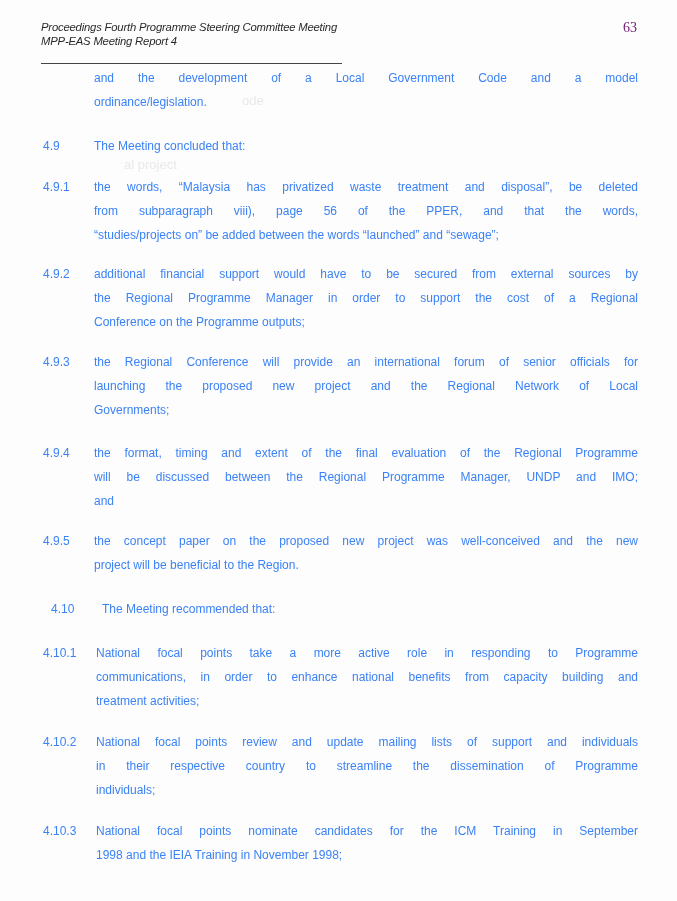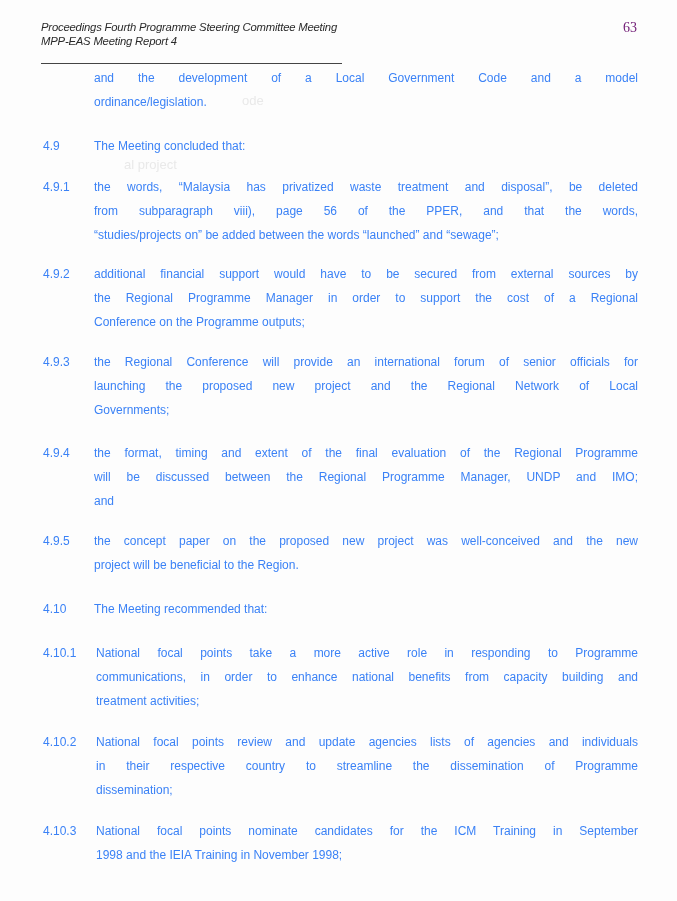--- a/index.html
+++ b/index.html
@@ -145,40 +145,40 @@
   </div>
 
   <div class="para" style="top:529px; left:0; width:677px;">
     <span class="num">4.9.5</span>
     <div class="text">
       <span class="line-justify">the concept paper on the proposed new project was well-conceived and the new</span>
       <span class="line-left">project will be beneficial to the Region.</span>
     </div>
   </div>
 
-  <div class="para" style="top:597px; left:0; width:561px; height:24px;">
+  <div class="para" style="top:597px; left:8px; width:561px; height:24px;">
     <span class="num">4.10</span>
     <span class="text">The Meeting recommended that:</span>
   </div>
 
   <div class="para" style="top:641px; left:0; width:677px;">
     <span class="num">4.10.1</span>
     <div class="text wide">
       <span class="line-justify">National focal points take a more active role in responding to Programme</span>
       <span class="line-justify">communications, in order to enhance national benefits from capacity building and</span>
       <span class="line-left">treatment activities;</span>
     </div>
   </div>
 
   <div class="para" style="top:730px; left:0; width:677px;">
     <span class="num">4.10.2</span>
     <div class="text wide">
-      <span class="line-justify">National focal points review and update agencies lists of agencies and individuals</span>
+      <span class="line-justify">National focal points review and update mailing lists of support and individuals</span>
       <span class="line-justify">in their respective country to streamline the dissemination of Programme</span>
-      <span class="line-left">dissemination;</span>
+      <span class="line-left">individuals;</span>
     </div>
   </div>
 
   <div class="para" style="top:819px; left:0; width:677px;">
     <span class="num">4.10.3</span>
     <div class="text wide">
       <span class="line-justify">National focal points nominate candidates for the ICM Training in September</span>
       <span class="line-left">1998 and the IEIA Training in November 1998;</span>
     </div>
   </div>

